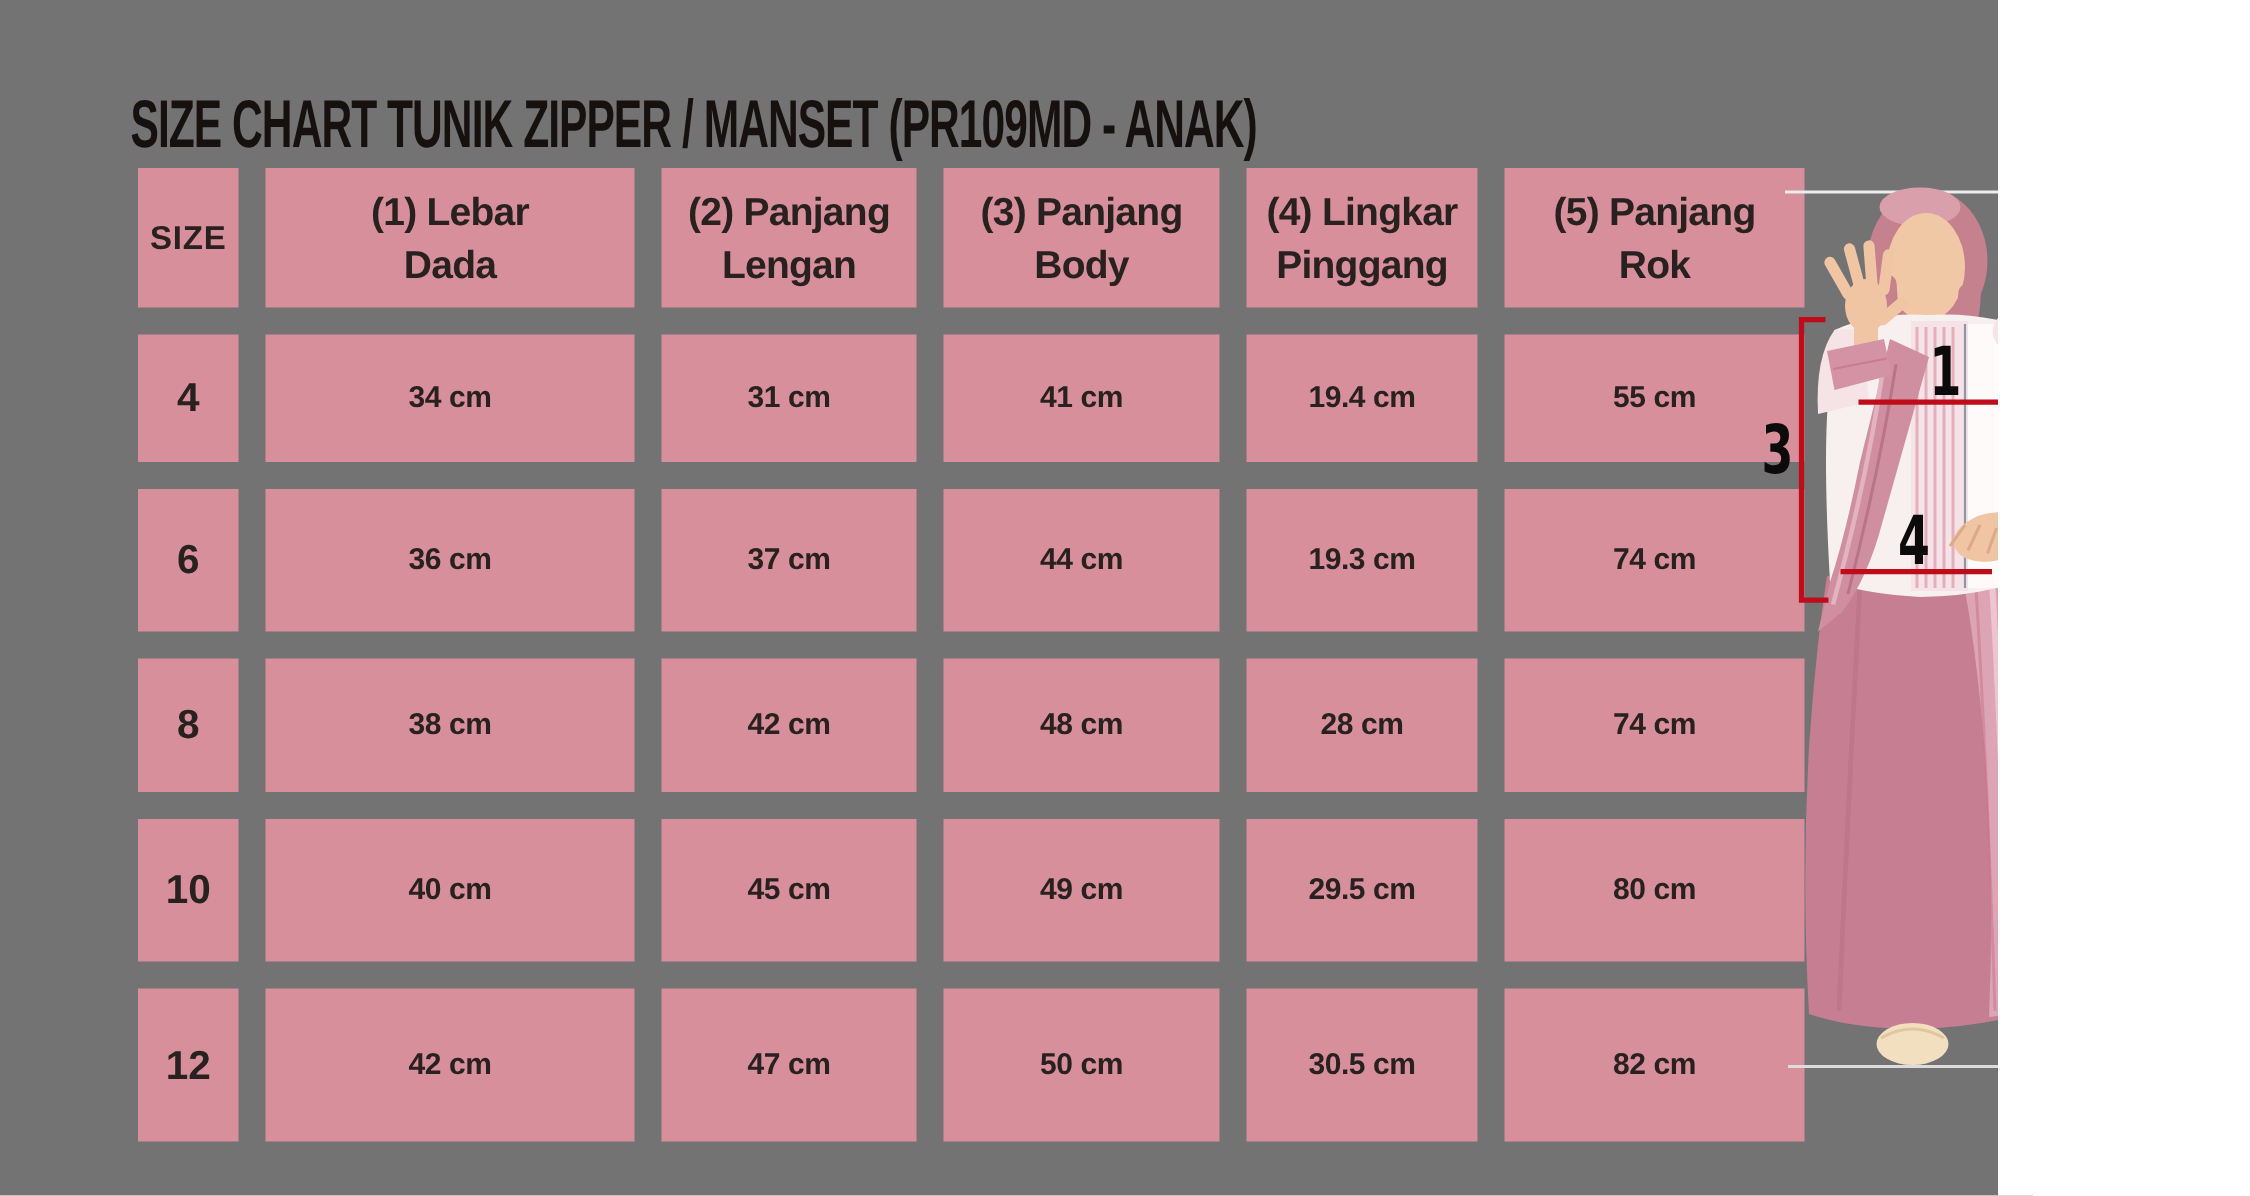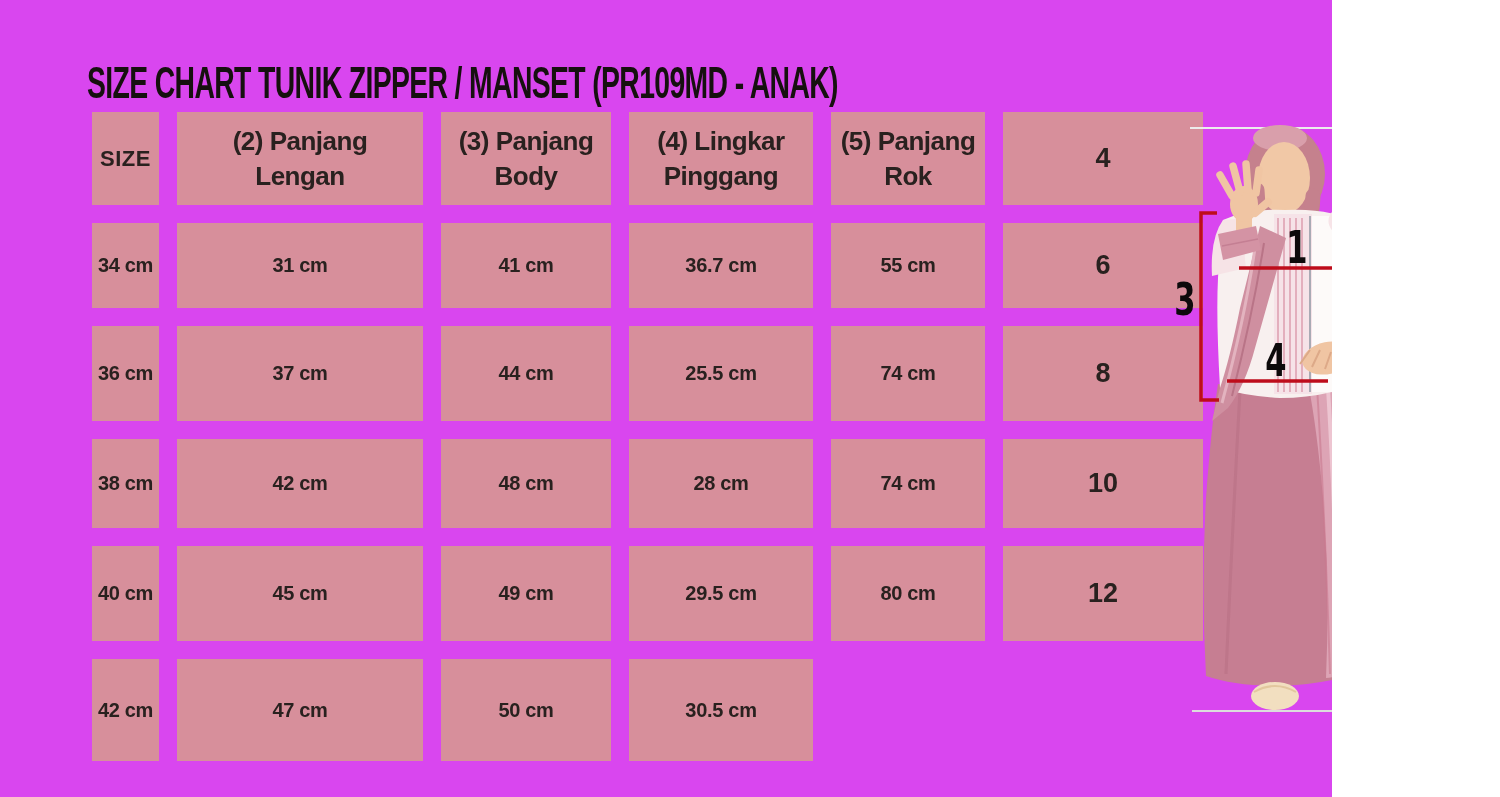--- a/index.html
+++ b/index.html
@@ -4,21 +4,21 @@
 <style>
   :root{
     --cell-pink:#d78f9b;
     --table-text:#29211f;
     --measure-red:#be0c1b;
     --title-black:#16100f;
   }
   *{margin:0;padding:0;box-sizing:border-box;}
   html,body{background:#ffffff;}
   .canvas{
-    position:relative;width:1332px;height:797px;background:#d946ef;
+    position:relative;width:1332px;height:797px;background:#737373;
     overflow:hidden;font-family:"Liberation Sans",sans-serif;
   }
   .title{
     position:absolute;left:87px;top:57px;
     font-size:45px;font-weight:800;color:var(--title-black);
     letter-spacing:-1px;white-space:nowrap;
     transform:scaleX(0.63);transform-origin:left top;
   }
   .size-table{
     position:absolute;left:92px;top:112px;
@@ -45,57 +45,60 @@
 </style>
 </head>
 <body>
 
 <div class="canvas">
 
   <div class="title">SIZE CHART TUNIK ZIPPER / MANSET (PR109MD - ANAK)</div>
 
   <div class="size-table">
       <div class="cell header size-h">SIZE</div>
+      <div class="cell header">(1) Lebar
+Dada</div>
       <div class="cell header">(2) Panjang
 Lengan</div>
       <div class="cell header">(3) Panjang
 Body</div>
       <div class="cell header">(4) Lingkar
 Pinggang</div>
       <div class="cell header">(5) Panjang
 Rok</div>
       <div class="cell rowlabel">4</div>
       <div class="cell value">34 cm</div>
       <div class="cell value">31 cm</div>
       <div class="cell value">41 cm</div>
-      <div class="cell value">36.7 cm</div>
+      <div class="cell value">19.4 cm</div>
       <div class="cell value">55 cm</div>
       <div class="cell rowlabel">6</div>
       <div class="cell value">36 cm</div>
       <div class="cell value">37 cm</div>
       <div class="cell value">44 cm</div>
-      <div class="cell value">25.5 cm</div>
+      <div class="cell value">19.3 cm</div>
       <div class="cell value">74 cm</div>
       <div class="cell rowlabel">8</div>
       <div class="cell value">38 cm</div>
       <div class="cell value">42 cm</div>
       <div class="cell value">48 cm</div>
       <div class="cell value">28 cm</div>
       <div class="cell value">74 cm</div>
       <div class="cell rowlabel">10</div>
       <div class="cell value">40 cm</div>
       <div class="cell value">45 cm</div>
       <div class="cell value">49 cm</div>
       <div class="cell value">29.5 cm</div>
       <div class="cell value">80 cm</div>
       <div class="cell rowlabel">12</div>
       <div class="cell value">42 cm</div>
       <div class="cell value">47 cm</div>
       <div class="cell value">50 cm</div>
       <div class="cell value">30.5 cm</div>
+      <div class="cell value">82 cm</div>
     </div>
 
   <div class="figure">
     <svg viewBox="0 0 315 600">
 
       <line x1="30" y1="10" x2="282" y2="10" stroke="#ececec" stroke-width="2"></line>
       <line x1="32" y1="593" x2="308" y2="593" stroke="#dcdcdc" stroke-width="2"></line>
 
       <g>
         <ellipse cx="125" cy="56" rx="40" ry="48" fill="#c5818d"></ellipse>

